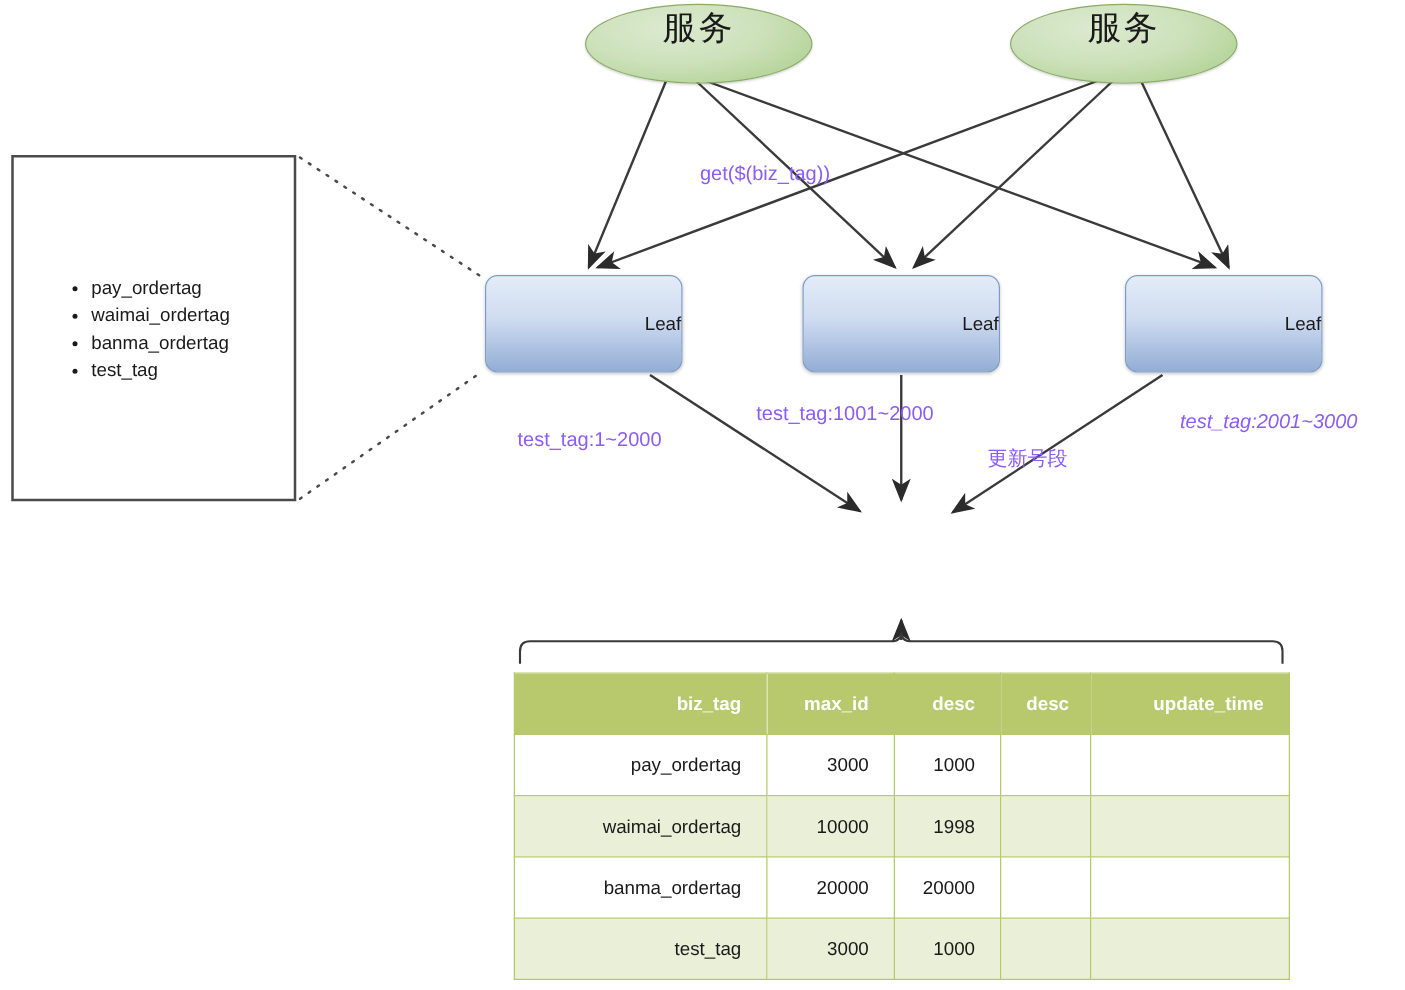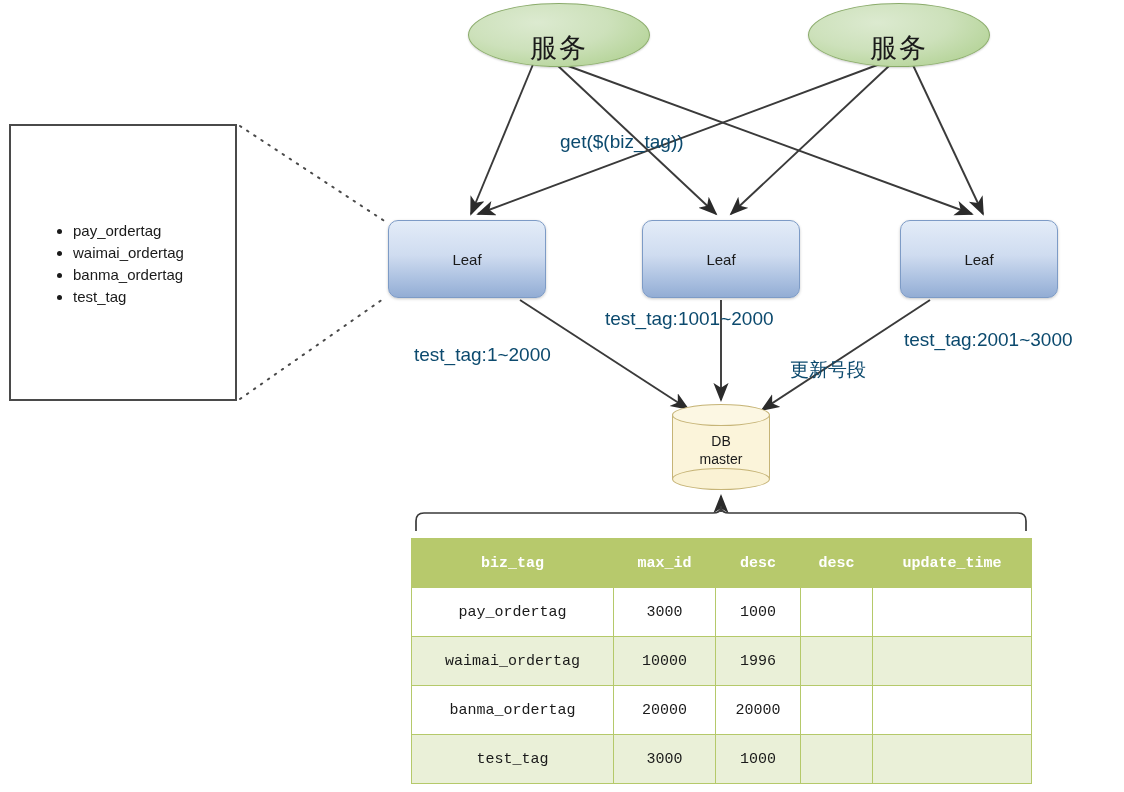--- a/index.html
+++ b/index.html
@@ -28,21 +28,21 @@
   
   .service-node {
     position: absolute;
     width: 182px;
     height: 64px;
     border-radius: 50%;
     border: 1px solid #8aab6a;
     background: radial-gradient(ellipse at 38% 30%, #dcead0 0%, #cde1bb 45%, #a9cd87 100%);
     box-shadow: 0 1px 2px rgba(0,0,0,0.18);
     display: flex;
-    align-items: flex-end;
+    align-items: flex-start;
     justify-content: center;
     box-sizing: border-box;
   }
   .service-label {
     font-size: 27px;
     color: #1a1a1a;
     font-family: "DejaVu Sans", "Liberation Sans", sans-serif;
     letter-spacing: 2px;
   }
   #service-a { left: 468px; top: 3px; }
@@ -52,21 +52,21 @@
   .leaf-node {
     position: absolute;
     width: 158px;
     height: 78px;
     border-radius: 10px;
     border: 1px solid #7d9bc6;
     background: linear-gradient(to bottom, #e3ecf8 0%, #cfdcf0 45%, #a8bedf 80%, #93add4 100%);
     box-shadow: 0 1px 3px rgba(0,0,0,0.22);
     display: flex;
     align-items: center;
-    justify-content: center;
+    justify-content: flex-end;
     box-sizing: border-box;
   }
   .leaf-label {
     font-size: 15px;
     color: #1a1a1a;
   }
   #leaf-1 { left: 388px; top: 220px; }
   #leaf-2 { left: 642px; top: 220px; }
   #leaf-3 { left: 900px; top: 220px; }
 
@@ -143,53 +143,52 @@
   }
   #callout-list li {
     font-size: 15px;
     color: #1a1a1a;
     line-height: 22px;
   }
 
   
   .edge-label {
     position: absolute;
-    font-size: 19px;
-    color: #0c4a6e;
+    font-size: 16px;
+    color: #8b5cf6;
     white-space: nowrap;
   }
   .edge-label-cn {
     font-family: Liberation Mono, monospace;
   }
   #lbl-get       { left: 560px; top: 131px; }
   #lbl-range-1   { left: 414px; top: 344px; }
-  #lbl-range-2   { left: 605px; top: 308px; }
-  #lbl-range-3   { left: 904px; top: 329px; }
+  #lbl-range-2   { left: 605px; top: 323px; }
+  #lbl-range-3   { left: 944px; top: 329px; font-style: italic; }
   #lbl-update    { left: 790px; top: 357px; }
 
   
   #leaf-alloc-table {
     position: absolute;
     left: 411px;
     top: 538px;
     width: 620px;
     border-collapse: collapse;
     table-layout: fixed;
   }
   #leaf-alloc-table th,
   #leaf-alloc-table td {
     border: 1px solid #b5c96a;
     height: 48px;
-    padding: 0 2px;
-    text-align: center;
+    padding: 0 20px;
+    text-align: right;
     font-size: 15px;
     color: #1a1a1a;
     font-weight: normal;
     overflow: hidden;
-    font-family: Liberation Mono, monospace;
   }
   #leaf-alloc-table thead th {
     background: #b7c96c;
     color: #ffffff;
     font-weight: bold;
     border-color: #b7c96c;
   }
   #leaf-alloc-table tbody tr.row-even td { background: #ffffff; }
   #leaf-alloc-table tbody tr.row-odd  td { background: #eaf0d8; }
   .col-biz    { width: 202px; }
@@ -246,29 +245,20 @@
   <div class="leaf-node" id="leaf-1">
     <span class="leaf-label">Leaf</span>
   </div>
   <div class="leaf-node" id="leaf-2">
     <span class="leaf-label">Leaf</span>
   </div>
   <div class="leaf-node" id="leaf-3">
     <span class="leaf-label">Leaf</span>
   </div>
 
-  <div id="db-node">
-    <div class="cyl-body"></div>
-    <div class="cyl-bottom"></div>
-    <div class="cyl-top"></div>
-    <div class="cyl-text">
-      <div>DB</div>
-      <div>master</div>
-    </div>
-  </div>
 
   <div id="callout-box">
     <ul id="callout-list">
       <li>pay_ordertag</li>
       <li>waimai_ordertag</li>
       <li>banma_ordertag</li>
       <li>test_tag</li>
     </ul>
   </div>
 
@@ -299,21 +289,21 @@
       <tr class="row-even">
         <td>pay_ordertag</td>
         <td>3000</td>
         <td>1000</td>
         <td></td>
         <td></td>
       </tr>
       <tr class="row-odd">
         <td>waimai_ordertag</td>
         <td>10000</td>
-        <td>1996</td>
+        <td>1998</td>
         <td></td>
         <td></td>
       </tr>
       <tr class="row-even">
         <td>banma_ordertag</td>
         <td>20000</td>
         <td>20000</td>
         <td></td>
         <td></td>
       </tr>

